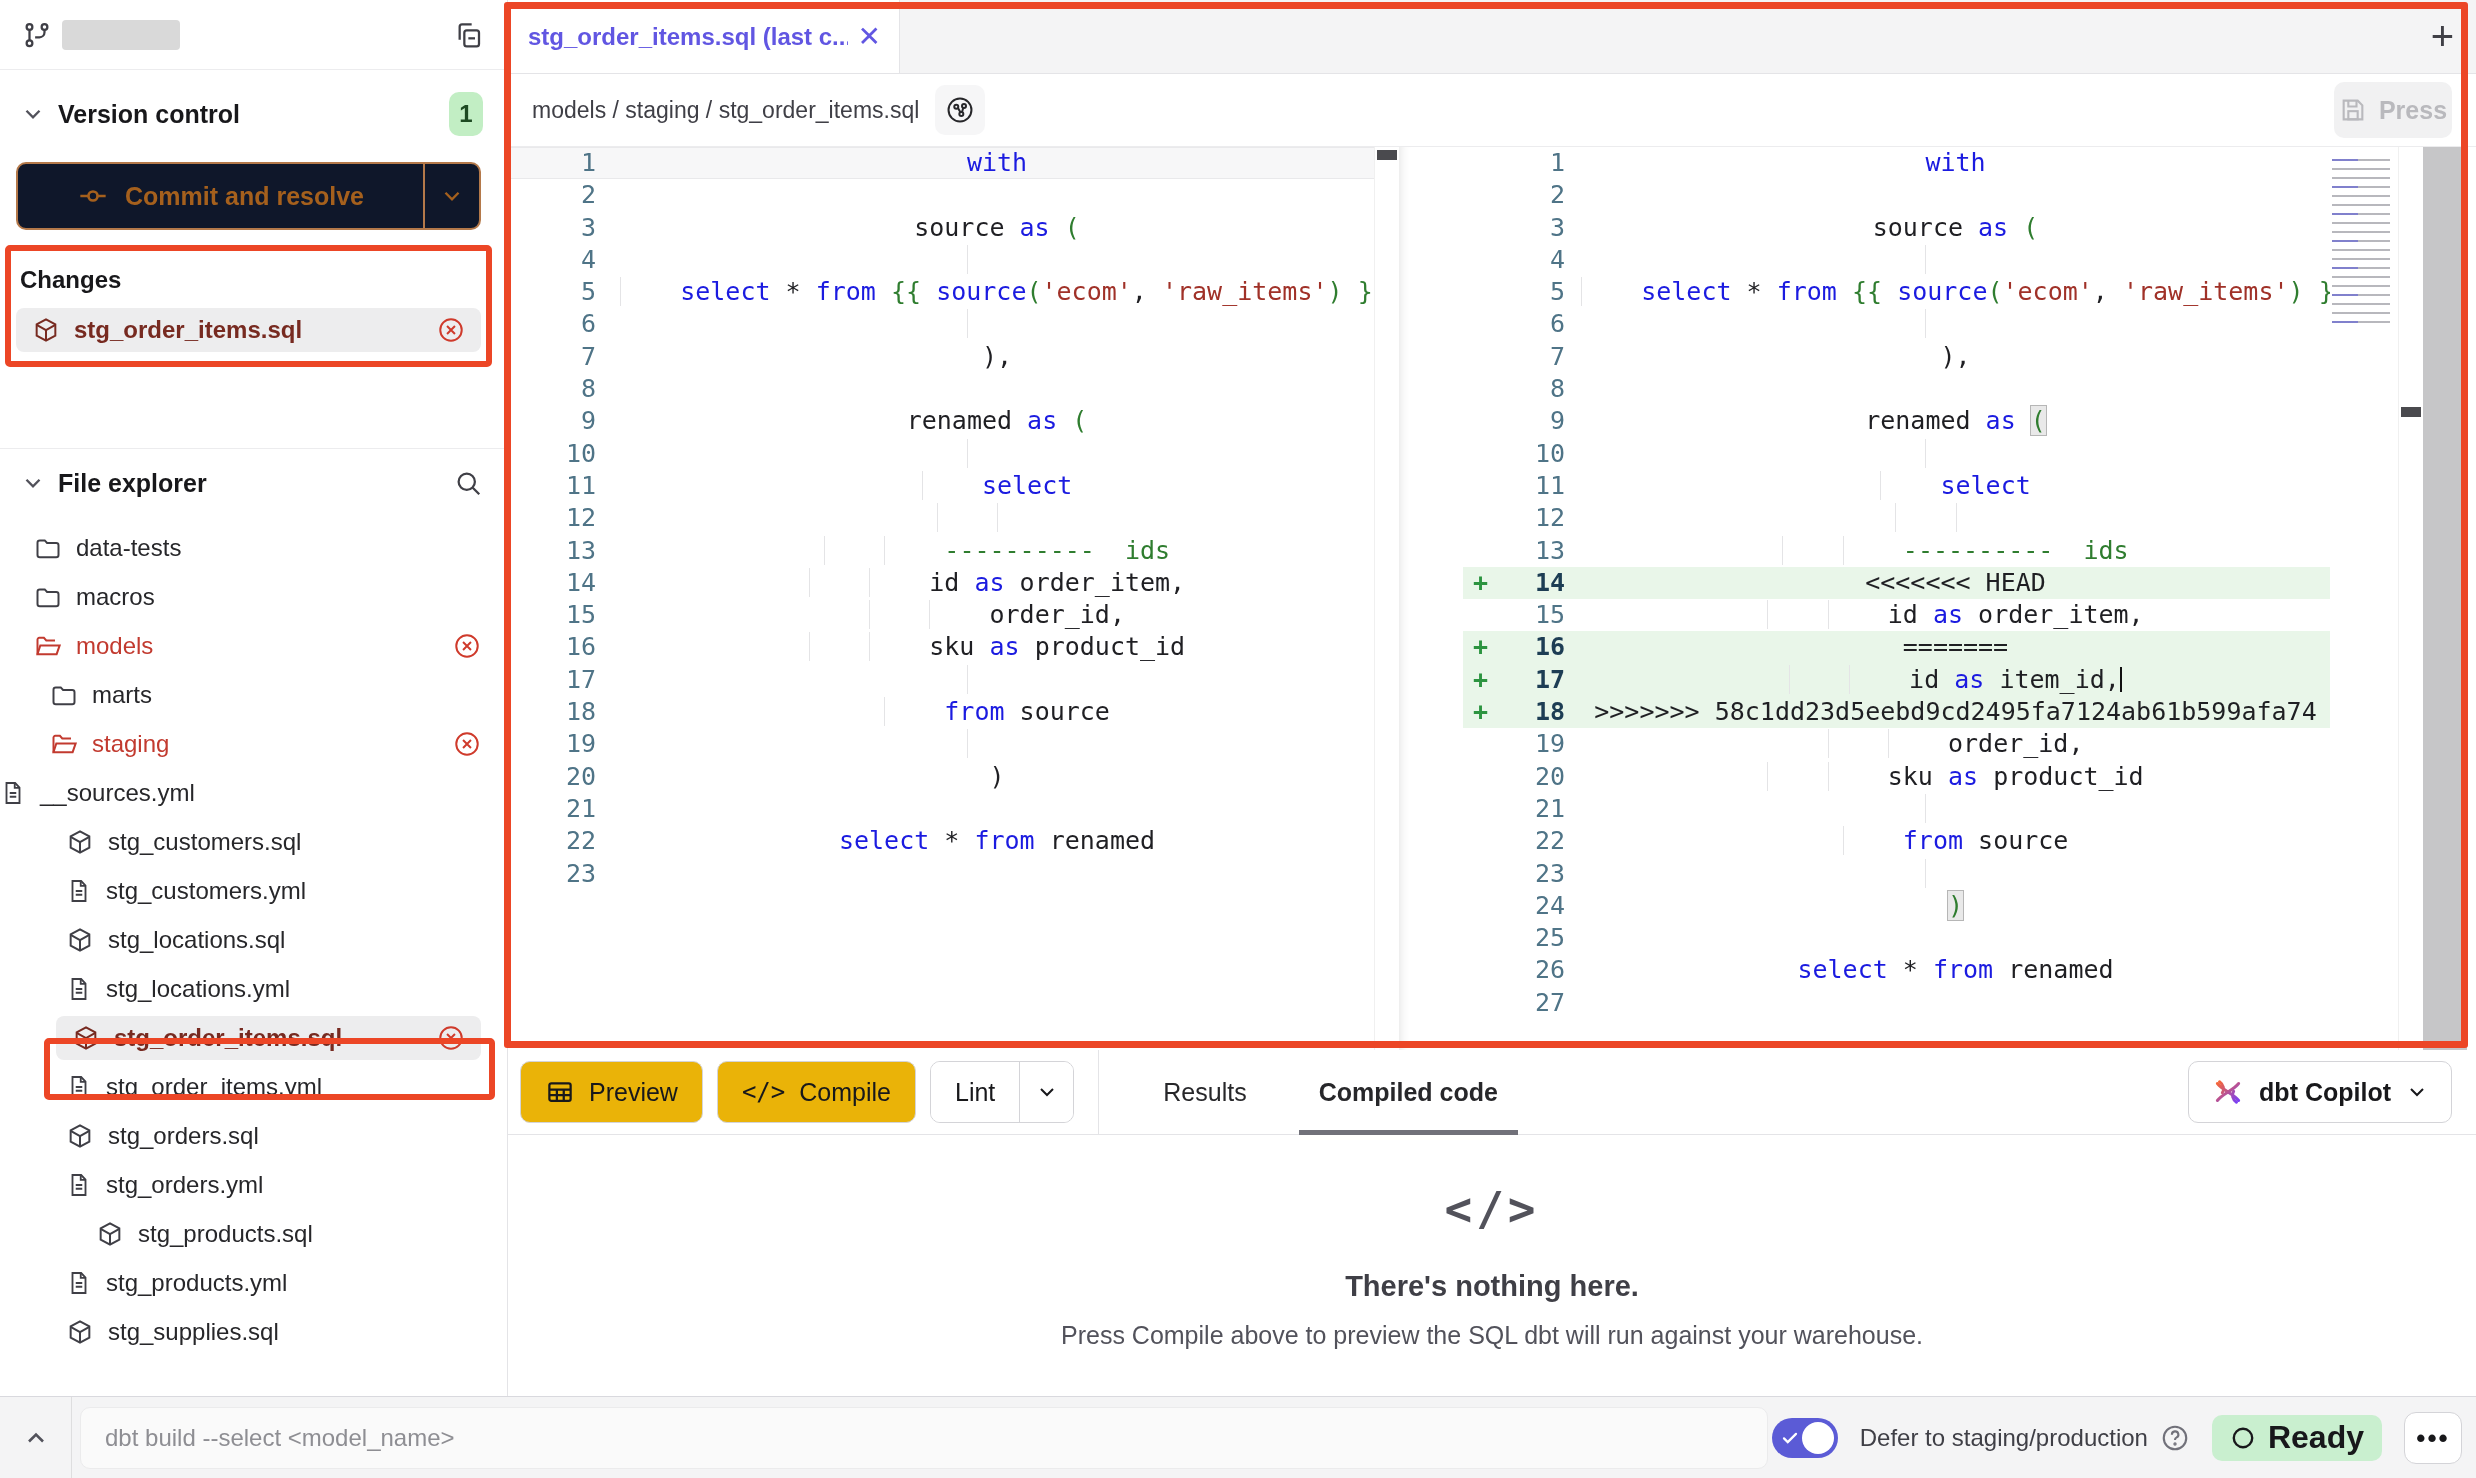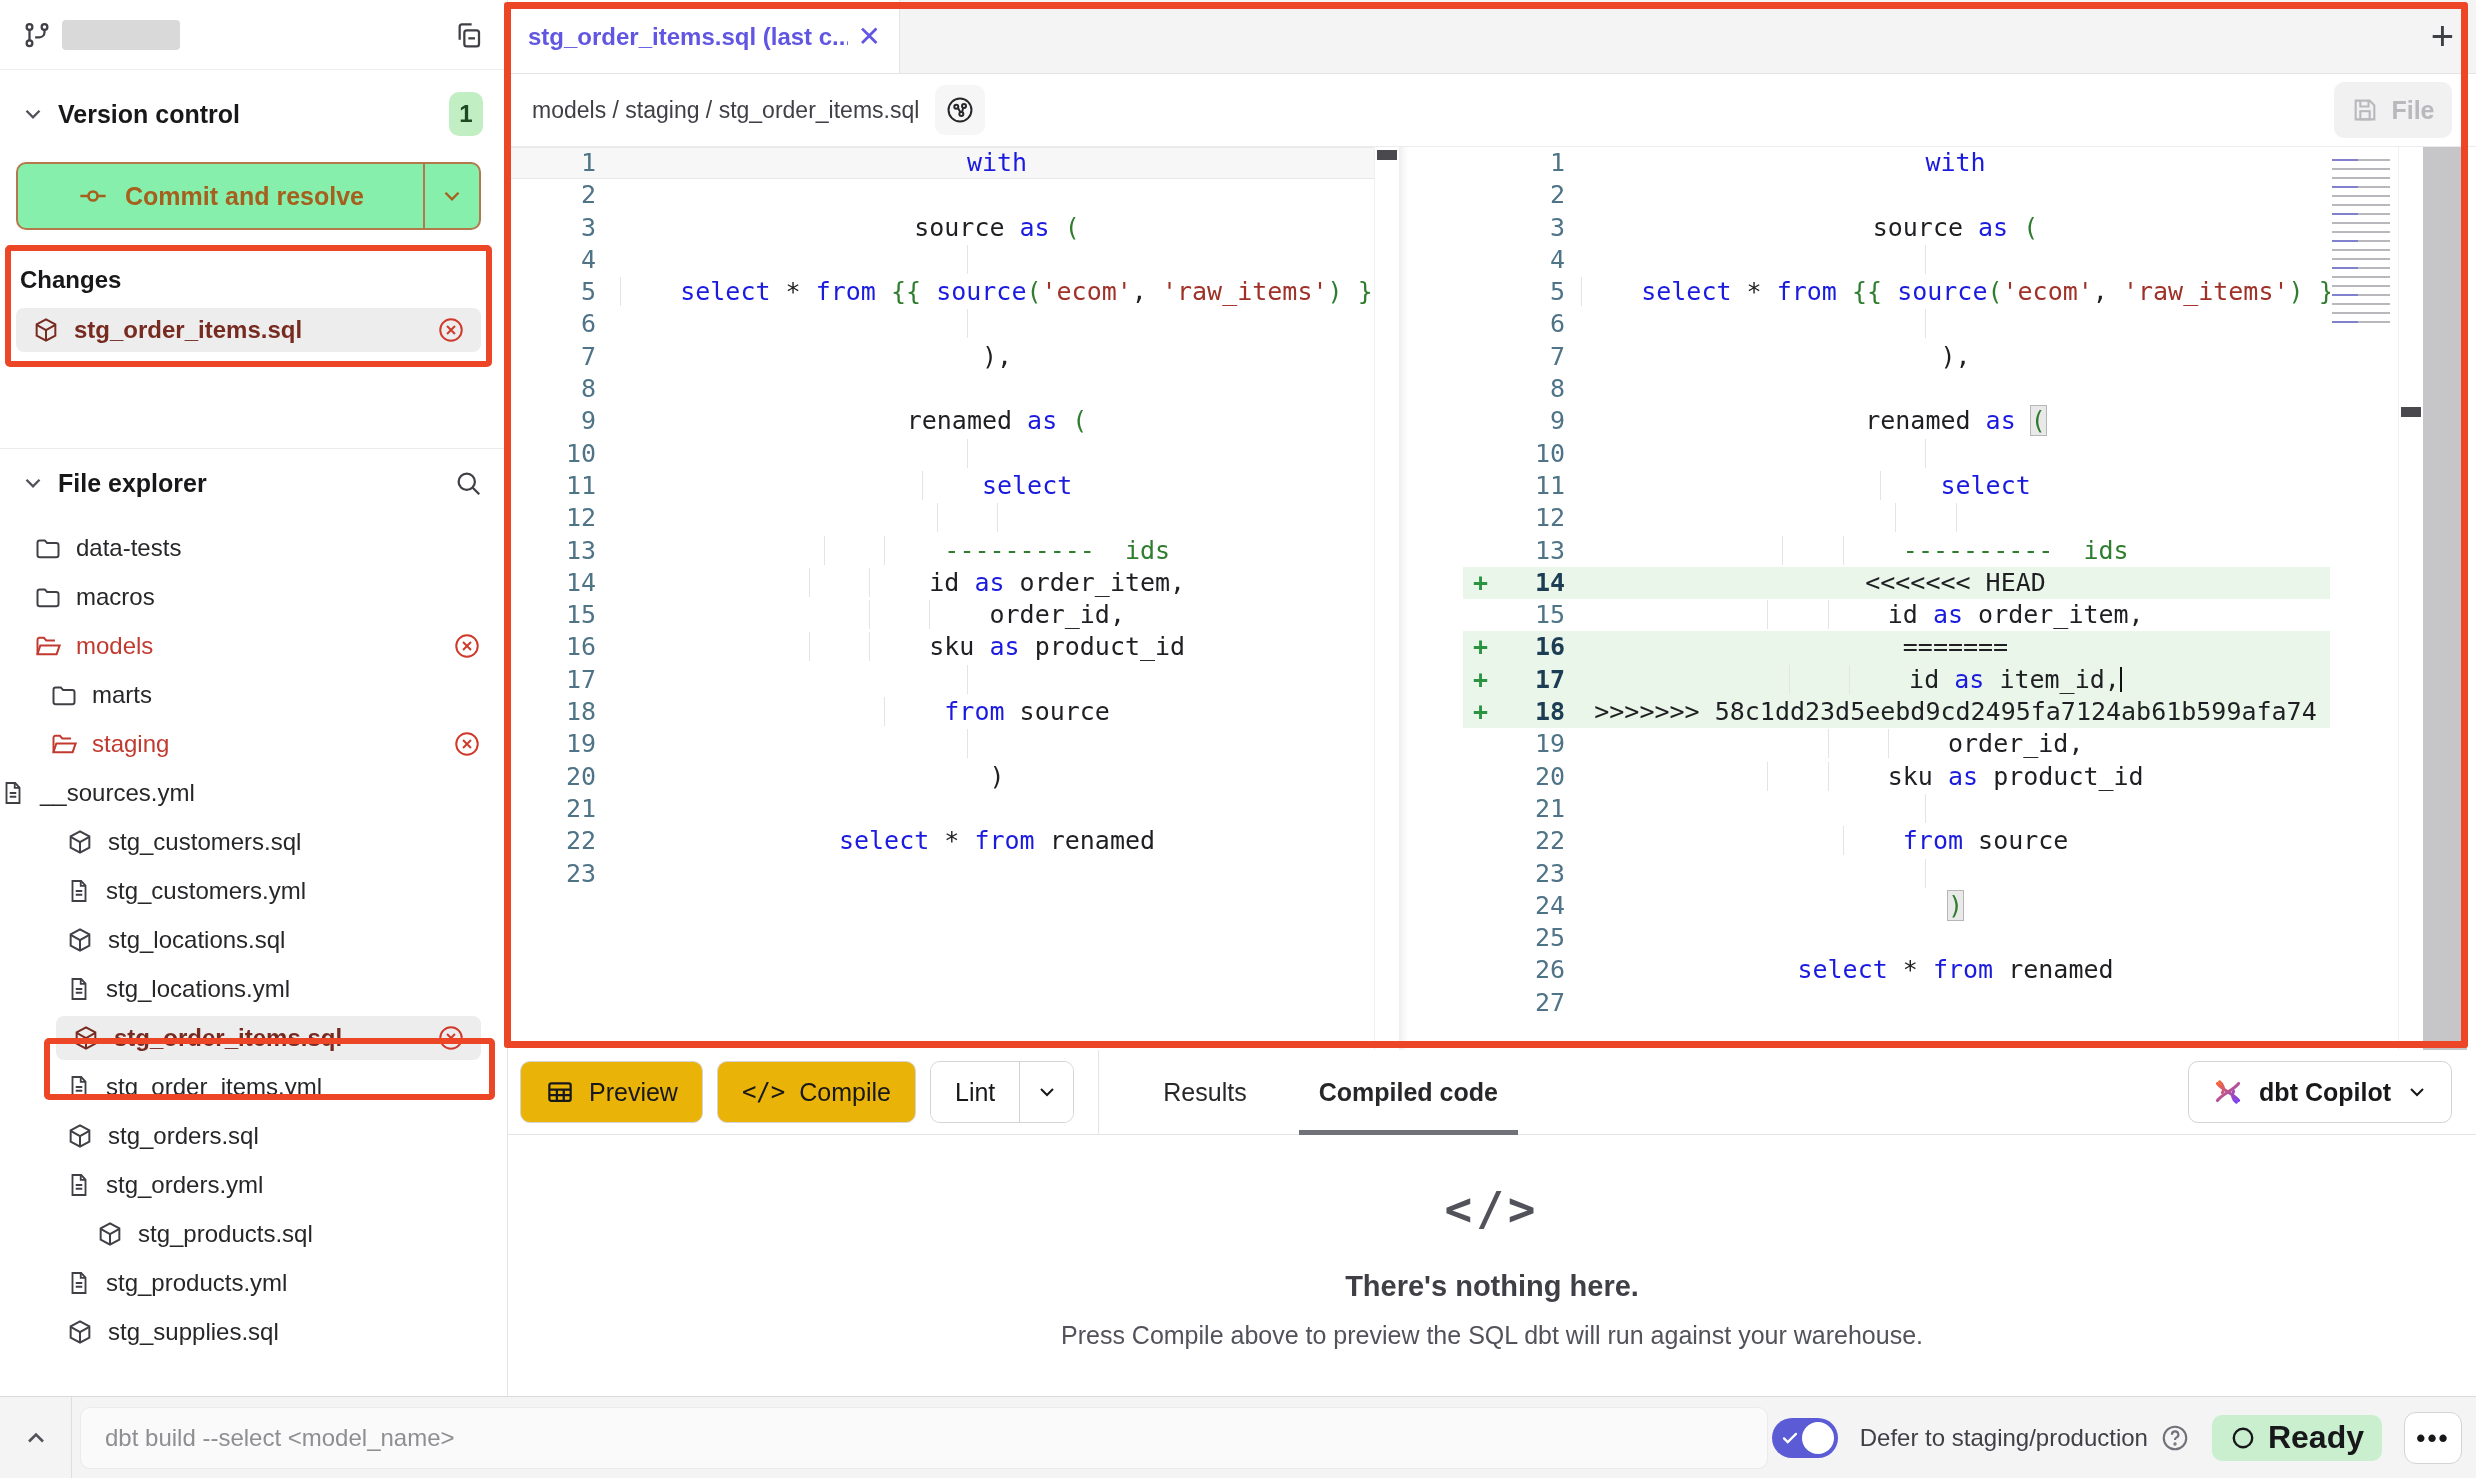--- a/index.html
+++ b/index.html
@@ -17,21 +17,21 @@
   .branch-btn { display:flex; align-items:center; color:#3f3f46; }
   .branch-placeholder { width:118px; height:30px; background:#d9d9d9; border-radius:4px; margin-left:10px; }
   .sb-header .spacer { flex:1; }
   .icon-btn { background:none; border:none; cursor:pointer; color:#3f3f46; display:flex; align-items:center; justify-content:center; }
 
   .vc-header { height:64px; display:flex; align-items:center; padding:0 24px 0 20px; margin-top:12px; }
   .vc-header .chev { color:#52525b; margin-right:12px; }
   .section-title { font-size:25px; font-weight:700; color:#18181b; }
   .vc-badge { margin-left:auto; min-width:34px; height:44px; background:#c2eec4; color:#1d4a22; border-radius:10px; font-size:24px; font-weight:600; display:flex; align-items:center; justify-content:center; padding:0 8px; }
 
-  .commit-btn { margin:16px 26px 0 16px; height:68px; display:flex; align-items:stretch; border:2px solid #b4794a; border-radius:10px; background:#86efac; overflow:hidden; cursor:pointer; }
+  .commit-btn { margin:16px 26px 0 16px; height:68px; display:flex; align-items:stretch; border:2px solid #b4794a; border-radius:10px; background:#0f172a; overflow:hidden; cursor:pointer; }
   .commit-main { flex:1; display:flex; align-items:center; justify-content:center; gap:16px; color:#a5601d; font-size:25px; font-weight:600; }
   .commit-chev { width:56px; display:flex; align-items:center; justify-content:center; color:#a5601d; border-left:2px solid #b4794a; }
 
   .changes-block { padding:36px 26px 0 16px; }
   .changes-label { font-size:24px; font-weight:700; color:#18181b; padding-left:4px; }
   .changed-pill { margin-top:14px; height:44px; background:#ededee; border-radius:8px; display:flex; align-items:center; padding:0 16px; cursor:pointer; }
   .changed-pill .name { font-size:24px; font-weight:600; color:#772a20; margin-left:14px; }
   .changed-pill .cx { margin-left:auto; color:#cf3a2b; display:flex; }
 
   .fe-divider { height:1px; background:#ececee; margin-top:96px; }
@@ -472,21 +472,21 @@
           </svg>
         </button>
         <button class="save-btn">
           <span>
             <svg width="28" height="28" viewBox="0 0 24 24" fill="none" stroke="currentColor" stroke-width="1.8">
               <path d="M4 4h12l4 4v12H4z"></path>
                 <path d="M8 4v5h7V4"></path>
                 <rect x="8" y="13" width="8" height="7"></rect>
             </svg>
           </span>
-          <span>File</span>
+          <span>Press</span>
         </button>
       </div>
 
       <div id="editors">
         <div class="pane" id="pane-left">
             <div class="cm-row active"><span class="ln">1</span><span class="code"><span class="kw">with</span></span></div>
             <div class="cm-row"><span class="ln">2</span><span class="code"></span></div>
             <div class="cm-row"><span class="ln">3</span><span class="code"><span class="tx">source </span><span class="kw">as</span><span class="tx"> </span><span class="br">(</span></span></div>
             <div class="cm-row"><span class="ln">4</span><span class="code"><span class="g">    </span></span></div>
             <div class="cm-row"><span class="ln">5</span><span class="code"><span class="g">    </span><span class="kw">select</span><span class="tx"> * </span><span class="kw">from</span><span class="tx"> </span><span class="br">{{</span><span class="tx"> </span><span class="kw">source</span><span class="br">(</span><span class="st">'ecom'</span><span class="tx">, </span><span class="st">'raw_items'</span><span class="br">)</span><span class="tx"> </span><span class="br">}}</span></span></div>

